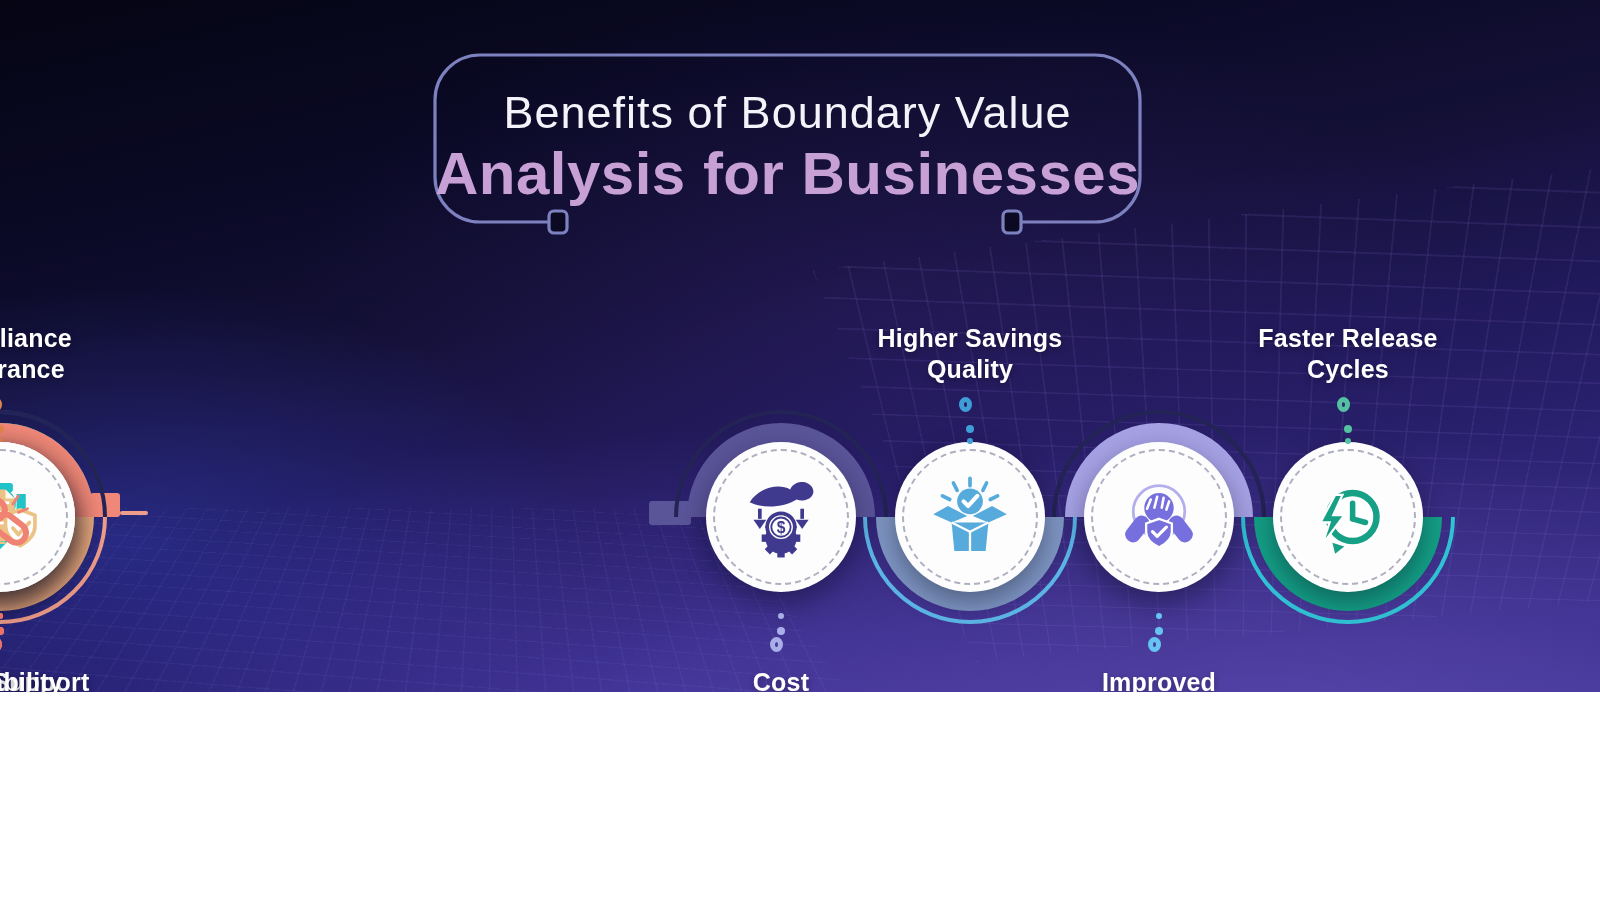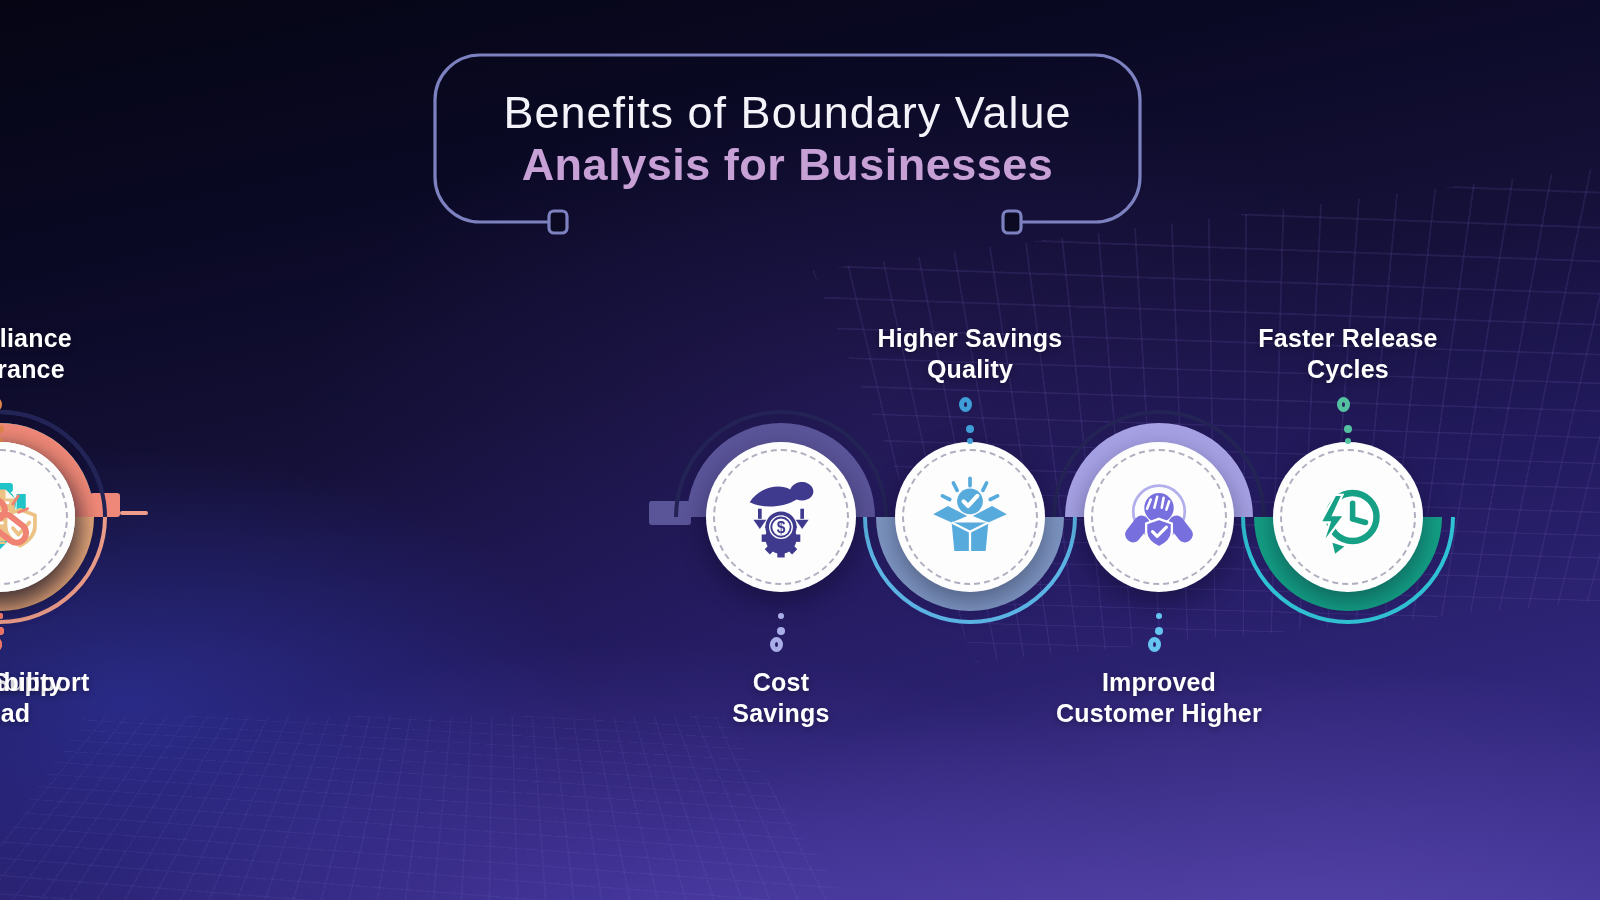--- a/index.html
+++ b/index.html
@@ -1,18 +1,18 @@
 <!DOCTYPE html>
 <html style="--title-border: #7d81bf; --title-line2: #c7a0d6;"><head>
 <meta charset="utf-8">
 <style>
   * { margin:0; padding:0; box-sizing:border-box; }
   html,body { width:1600px; height:900px; overflow:hidden; }
   .canvas {
-    position:relative; width:1600px; height:900px; overflow:hidden;
+    position:relative; width:1600px; height:692px; overflow:hidden;
     font-family:"Liberation Sans", sans-serif;
     background:
       radial-gradient(1150px 560px at 80% 112%, rgba(126,100,215,.50), transparent 62%),
       radial-gradient(900px 460px at 40% 102%, rgba(95,75,200,.42), transparent 60%),
       radial-gradient(760px 420px at 8% 78%, rgba(52,62,185,.48), transparent 60%),
       radial-gradient(900px 500px at 55% 45%, rgba(60,40,130,.28), transparent 65%),
       linear-gradient(168deg, #050514 0%, #0a0924 22%, #141037 42%, #221a5e 62%, #2f2578 80%, #3a2f8e 100%);
   }
   .mesh { position:absolute; pointer-events:none; z-index:0; }
   .mesh-left {
@@ -34,21 +34,21 @@
   .title-wrap { position:absolute; left:425px; top:45px; width:725px; height:210px; z-index:3; }
   .title-border { position:absolute; left:0; top:0; width:725px; height:210px; }
   .title-border path { fill:none; stroke:var(--title-border,#7d81bf); stroke-width:3.2; stroke-linecap:round; }
   .title-border rect { fill:#0b0a22; stroke:var(--title-border,#7d81bf); stroke-width:3.2; }
   .title-line1 {
     position:absolute; top:42px; left:0; width:100%; text-align:center;
     font-size:45px; font-weight:400; color:#f4f3fa; letter-spacing:1px;
   }
   .title-line2 {
     position:absolute; top:94px; left:0; width:100%; text-align:center;
-    font-size:45px; font-weight:700; color:var(--title-line2,#c7a0d6); letter-spacing:.5px;
+    font-size:60px; font-weight:700; color:var(--title-line2,#c7a0d6); letter-spacing:.5px;
   }
   
   .item { position:absolute; top:517px; width:0; height:0; }
   .item:nth-of-type(1){ left:214px; } .item:nth-of-type(2){ left:403px; }
   .item:nth-of-type(3){ left:592px; } .item:nth-of-type(4){ left:781px; }
   .item:nth-of-type(5){ left:970px; } .item:nth-of-type(6){ left:1159px; }
   .item:nth-of-type(7){ left:1348px; }
 
   .halo { position:absolute; left:-110px; top:-110px; width:220px; height:220px; z-index:1; overflow:visible; }
   .pos-top .halo { transform: scaleY(-1); }

